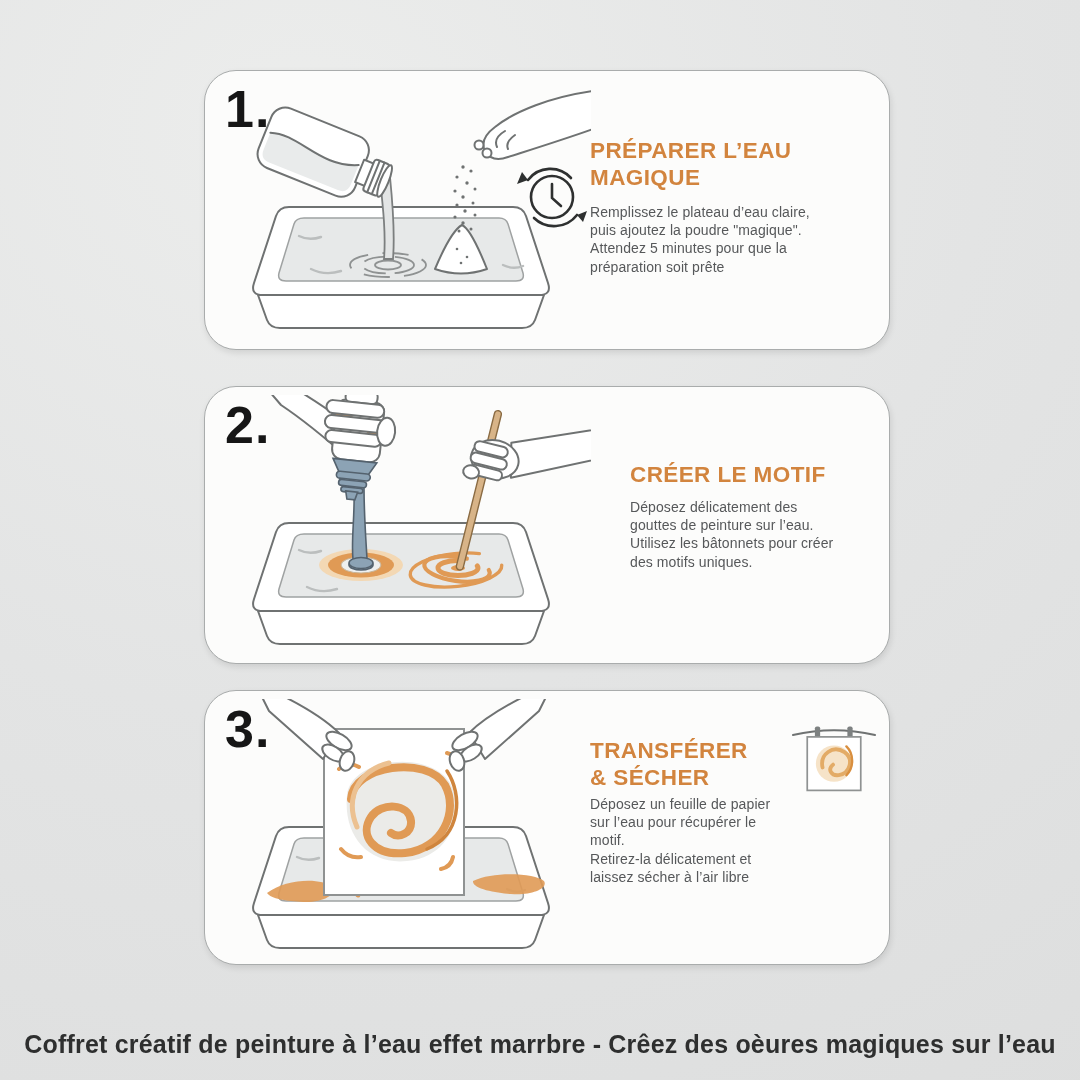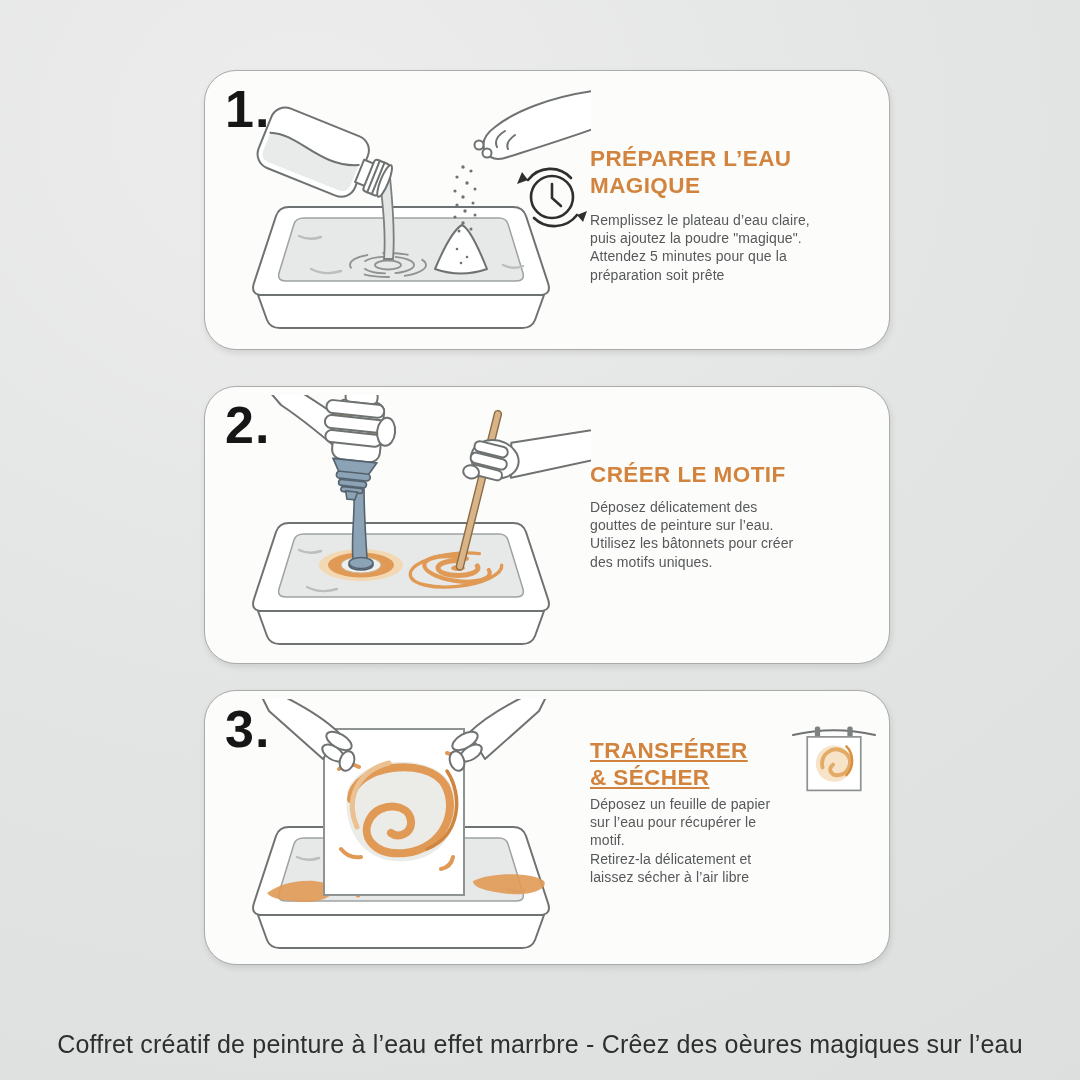--- a/index.html
+++ b/index.html
@@ -26,38 +26,38 @@
   #card-2{top:386px;height:276px;}
   #card-3{top:690px;height:273px;}
   .step-number{
     position:absolute;left:20px;top:12px;z-index:3;
     font-size:52px;font-weight:800;color:var(--number-black);
     letter-spacing:1px;line-height:1;
   }
   .illus{position:absolute;left:6px;top:8px;width:380px;height:260px;z-index:1;}
   #card-3 .illus{height:262px;}
   .text-col{position:absolute;left:385px;width:290px;z-index:2;}
-  #card-1 .text-col{top:74px;}
-  #card-2 .text-col{top:74px;}
+  #card-1 .text-col{top:66px;}
+  #card-2 .text-col{top:74px;margin-left:40px;}
   #card-3 .text-col{top:46px;}
-  #card-3 .step-title{max-width:200px;text-decoration:underline;}
+  #card-3 .step-title{max-width:200px;}
   .step-title{
     margin:0;font-size:22.5px;line-height:1.2;font-weight:700;
     color:var(--accent-orange);letter-spacing:0.4px;white-space:pre-line;
   }
   .step-body{
     margin:12px 0 0;font-size:14px;line-height:1.3;
     color:var(--body-text);white-space:pre-line;letter-spacing:0.1px;
   }
   #card-2 .step-body{margin-top:10px;}
   #card-3 .step-body{margin-top:4px;}
   .mini{position:absolute;right:12px;top:20px;width:86px;height:90px;z-index:2;}
   .caption{
     position:absolute;left:0;top:1030px;width:100%;text-align:center;
-    font-size:25px;font-weight:400;color:#2E2F2F;letter-spacing:0.2px;
+    font-size:25px;font-weight:700;color:#2E2F2F;letter-spacing:0.2px;
   }
   
   .lw{fill:#FFFFFF;stroke:var(--line-gray);stroke-width:2;stroke-linejoin:round;}
   .ln{fill:none;stroke:var(--line-gray);stroke-width:2;stroke-linecap:round;}
   .water{fill:var(--water-gray);stroke:#9FA2A2;stroke-width:1.5;}
   .rip{fill:none;stroke:#BBBEBE;stroke-width:2.4;stroke-linecap:round;}
   .rip2{fill:none;stroke:#8F9292;stroke-width:1.8;}
   .blue{fill:var(--paint-blue);stroke:#54626E;stroke-width:1.6;}
   .org{fill:var(--swirl-orange);}
   .orgln{fill:none;stroke:var(--swirl-orange);stroke-linecap:round;}

